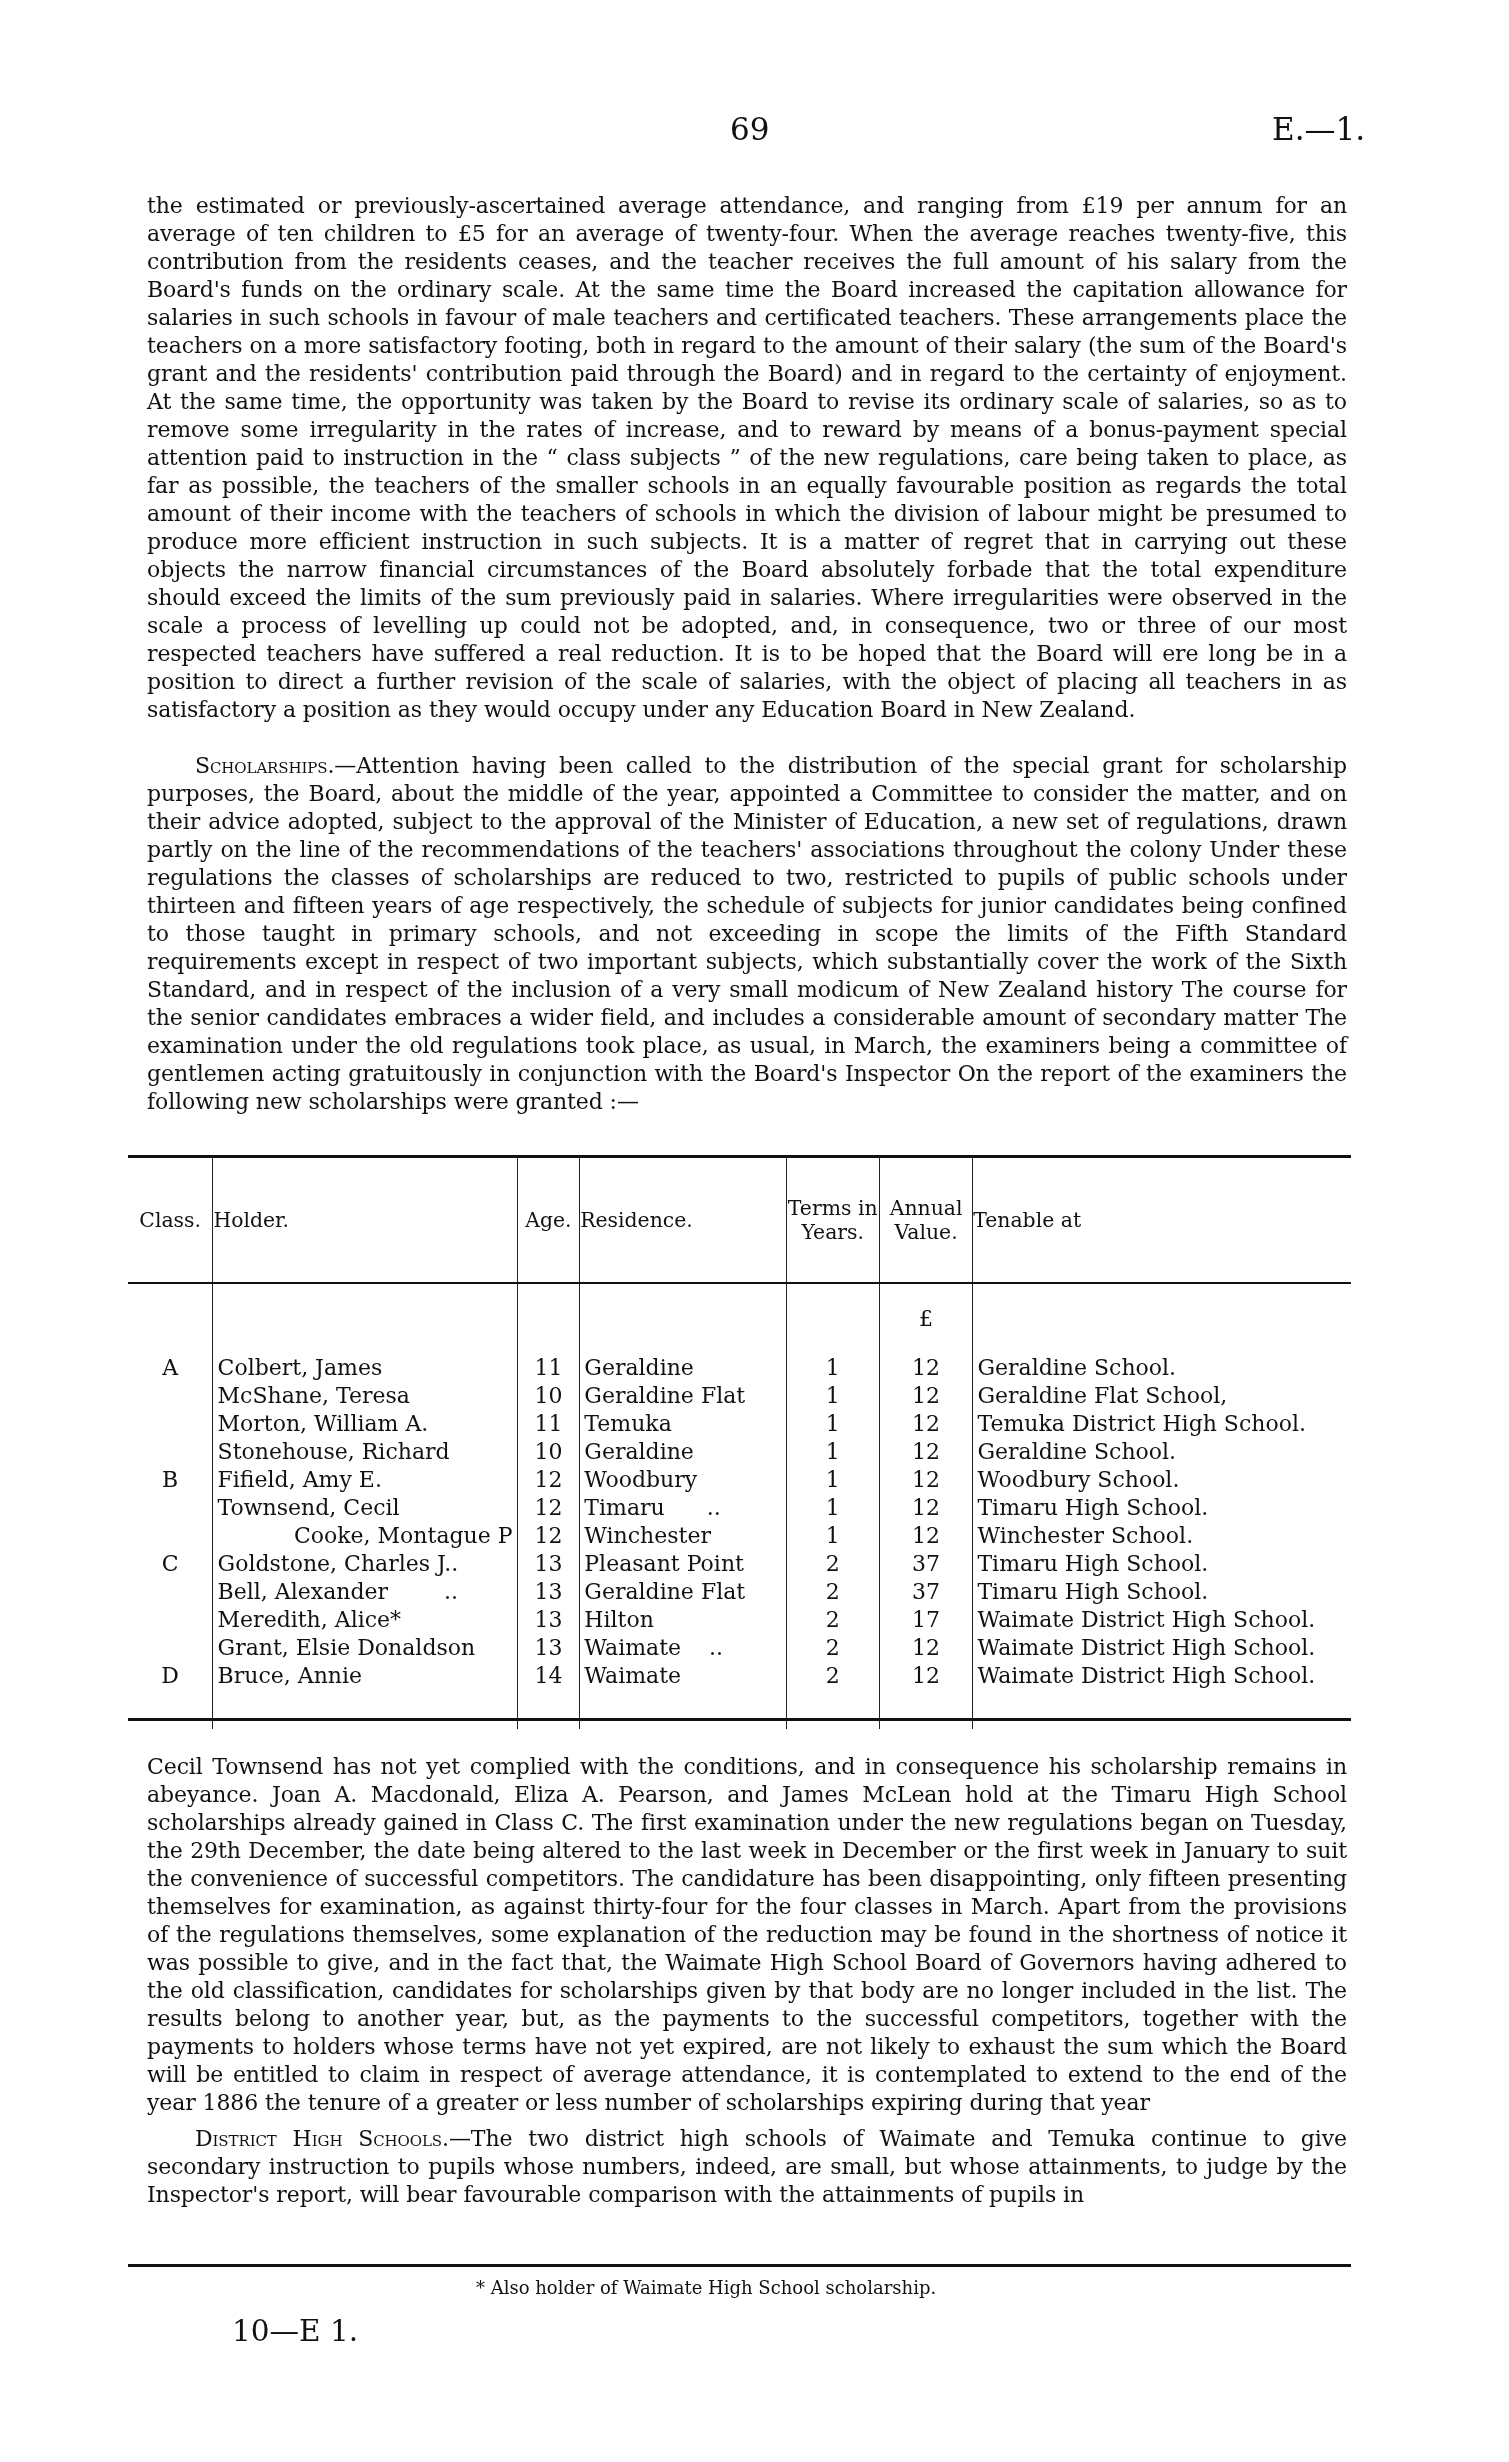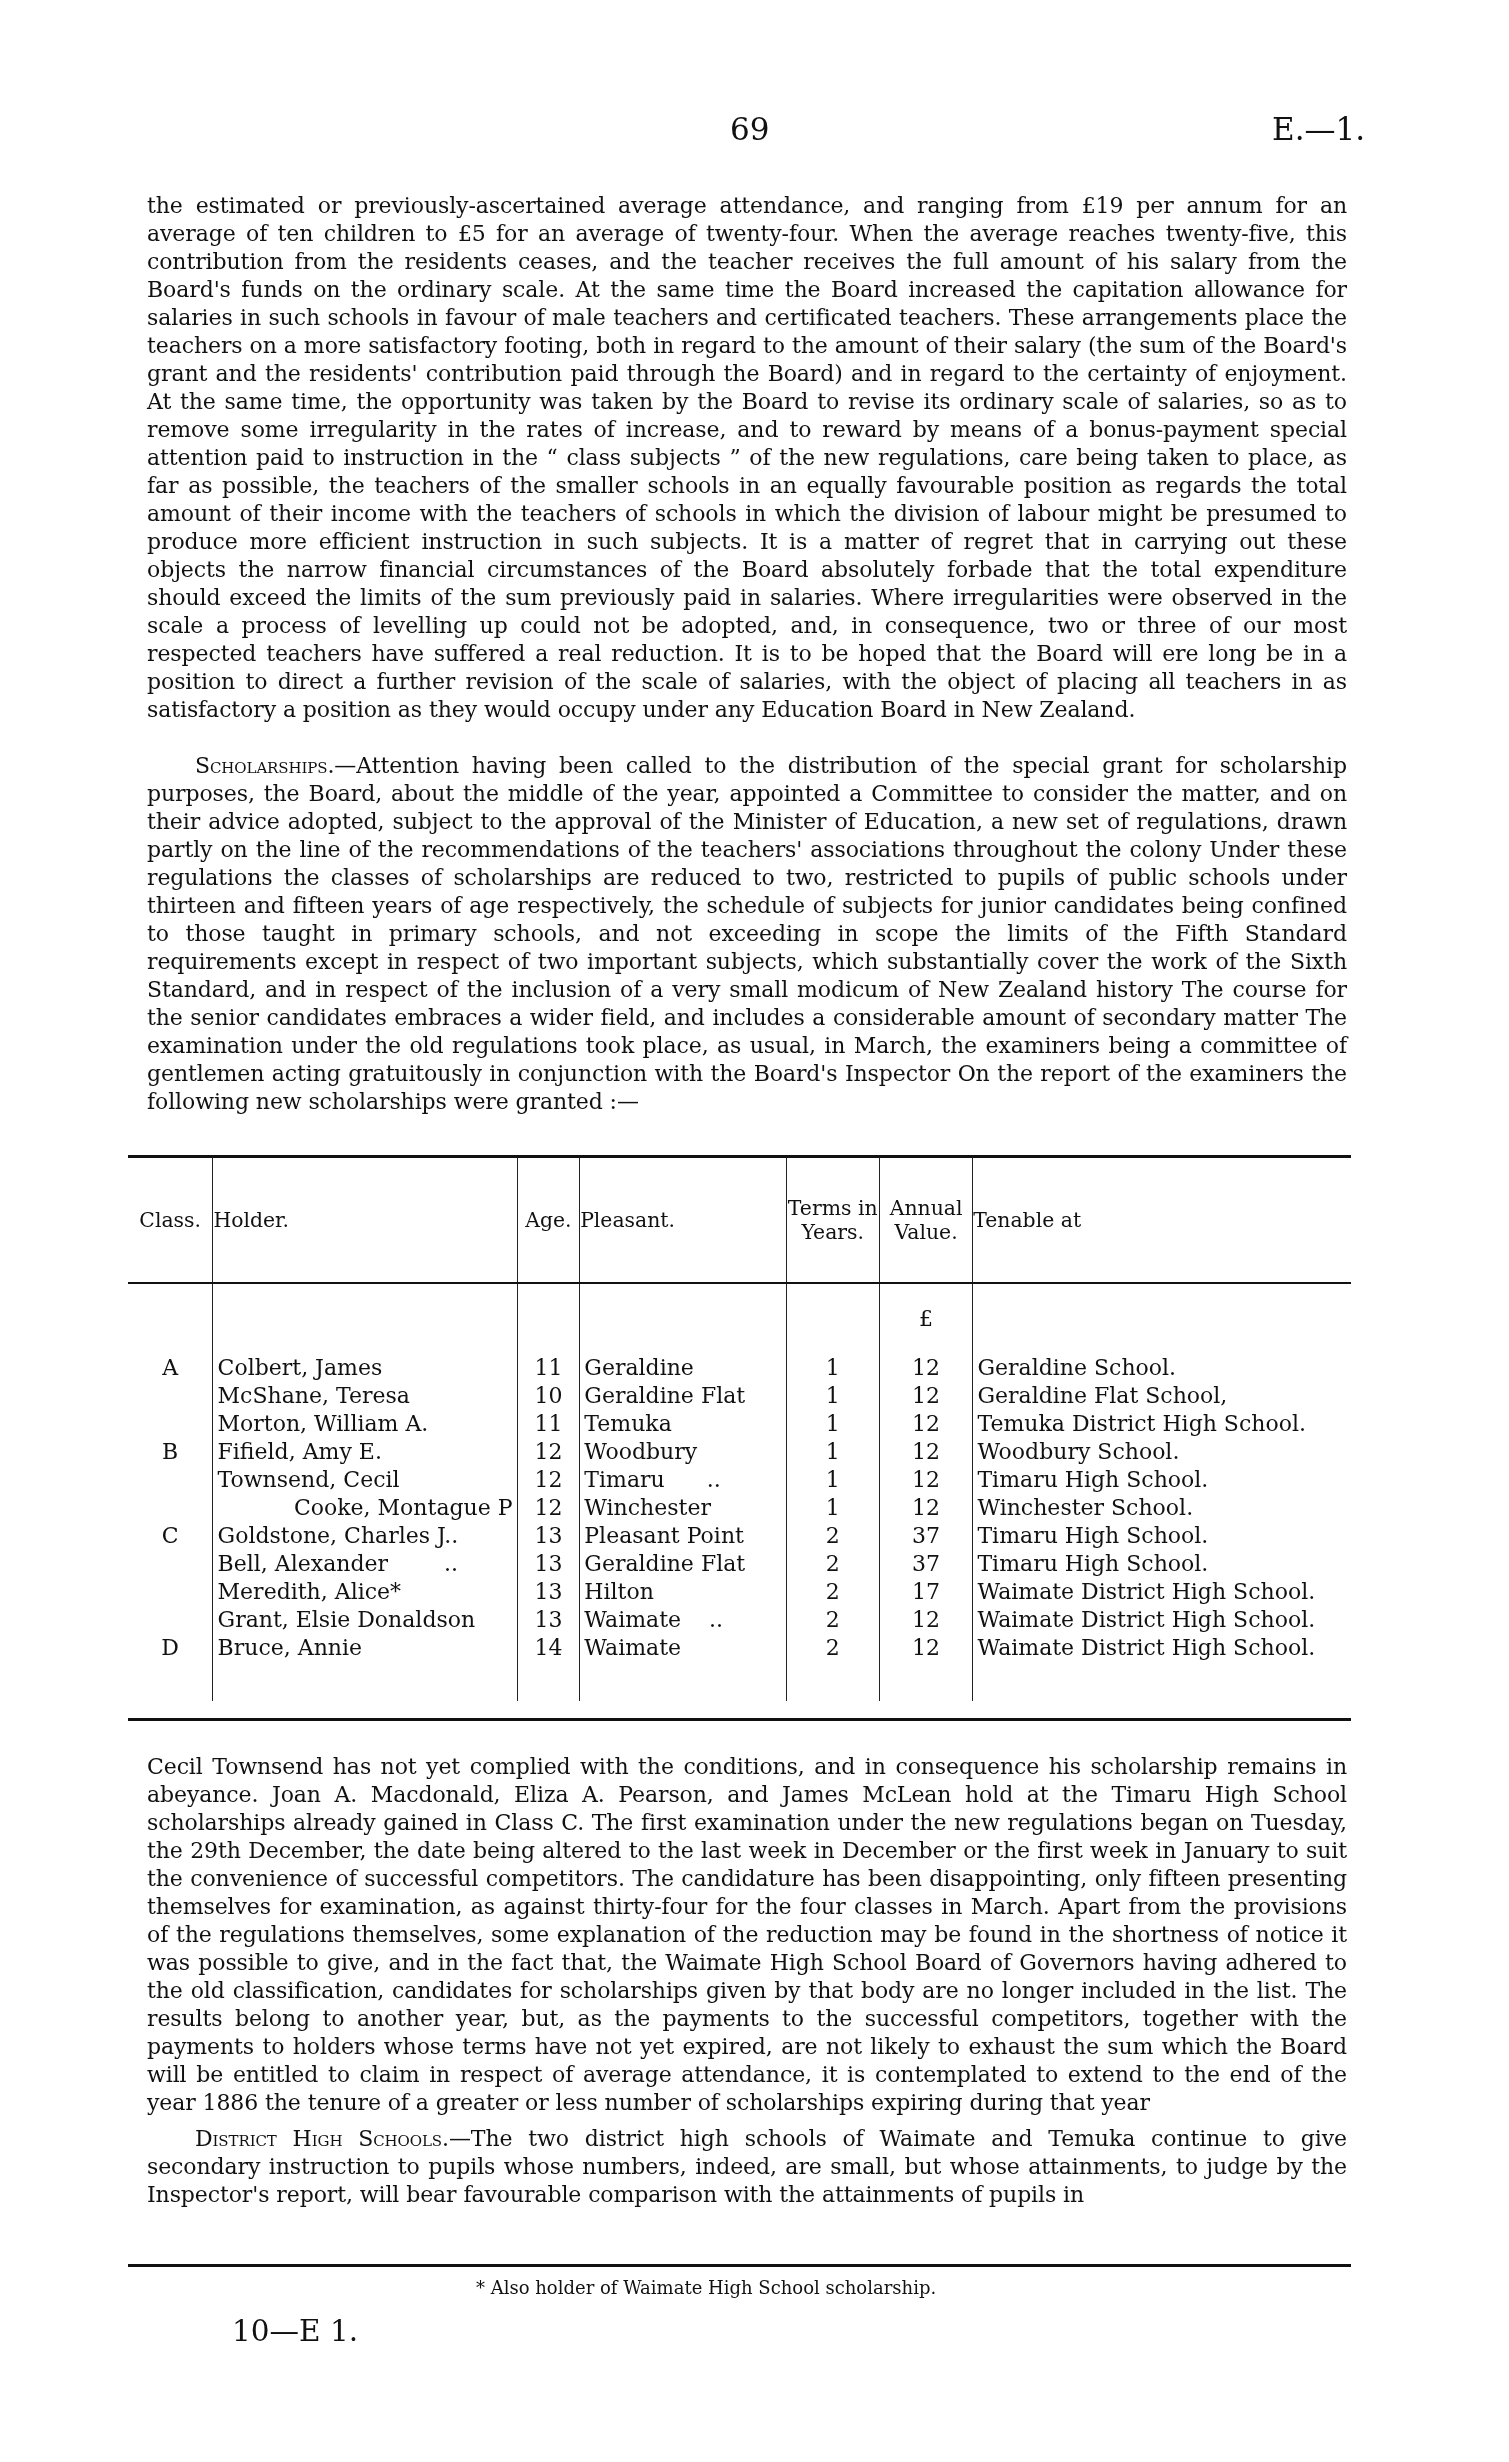--- a/index.html
+++ b/index.html
@@ -50,21 +50,21 @@
 </div>
 
 <div class="rule-thick" style="top:1155px;"></div>
 <div class="tbl">
   <table>
     <thead>
       <tr>
         <th class="c-class">Class.</th>
         <th class="c-holder">Holder.</th>
         <th class="c-age">Age.</th>
-        <th class="c-res">Pleasant.</th>
+        <th class="c-res">Residence.</th>
         <th class="c-terms">Terms in Years.</th>
         <th class="c-val">Annual Value.</th>
         <th class="c-ten">Tenable at</th>
       </tr>
     </thead>
     <tbody id="tbody">
       <tr class="spacer">
         <td class="c-class"></td>
           <td class="c-holder"></td>
           <td class="c-age"></td>
@@ -94,20 +94,29 @@
         <tr>
           <td class="c-class" style="white-space: pre;"></td>
           <td class="c-holder" style="white-space: pre;">Morton, William A.</td>
           <td class="c-age" style="white-space: pre;">11</td>
           <td class="c-res" style="white-space: pre;">Temuka</td>
           <td class="c-terms" style="white-space: pre;">1</td>
           <td class="c-val" style="white-space: pre;">12</td>
           <td class="c-ten" style="white-space: pre;">Temuka District High School.</td>
         </tr>
         <tr>
+          <td class="c-class" style="white-space: pre;"></td>
+          <td class="c-holder" style="white-space: pre;">Stonehouse, Richard</td>
+          <td class="c-age" style="white-space: pre;">10</td>
+          <td class="c-res" style="white-space: pre;">Geraldine</td>
+          <td class="c-terms" style="white-space: pre;">1</td>
+          <td class="c-val" style="white-space: pre;">12</td>
+          <td class="c-ten" style="white-space: pre;">Geraldine School.</td>
+        </tr>
+        <tr>
           <td class="c-class" style="white-space: pre;">B</td>
           <td class="c-holder" style="white-space: pre;">Fifield, Amy E.</td>
           <td class="c-age" style="white-space: pre;">12</td>
           <td class="c-res" style="white-space: pre;">Woodbury</td>
           <td class="c-terms" style="white-space: pre;">1</td>
           <td class="c-val" style="white-space: pre;">12</td>
           <td class="c-ten" style="white-space: pre;">Woodbury School.</td>
         </tr>
         <tr>
           <td class="c-class" style="white-space: pre;"></td>

